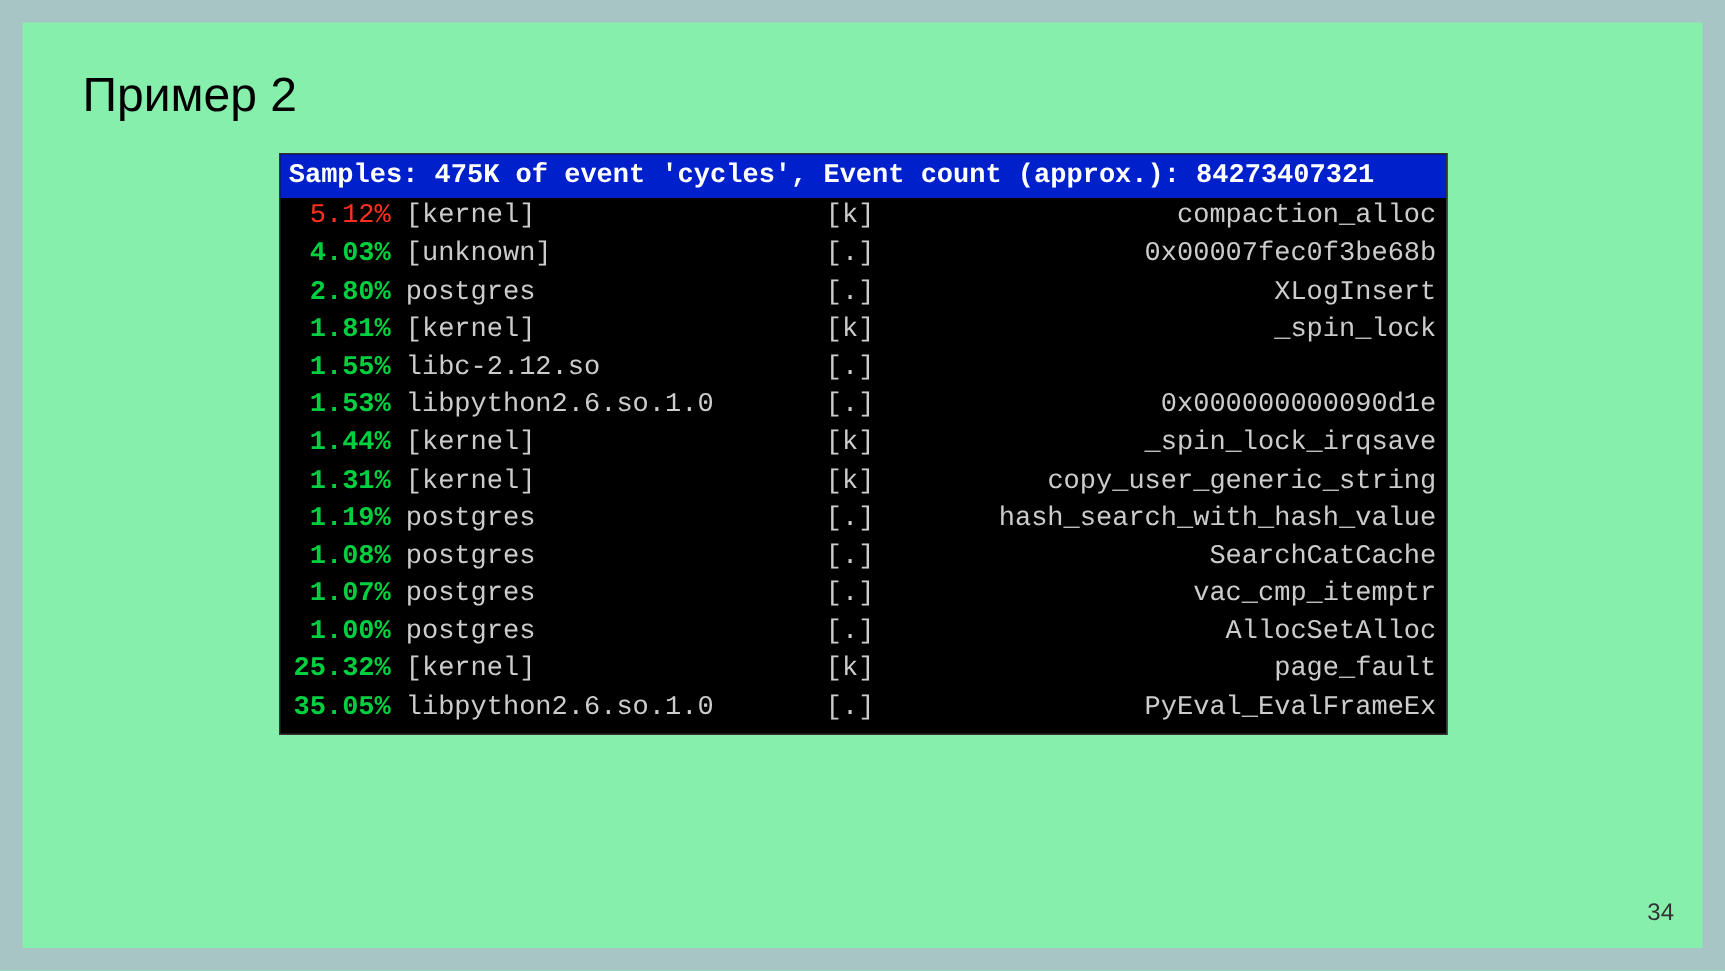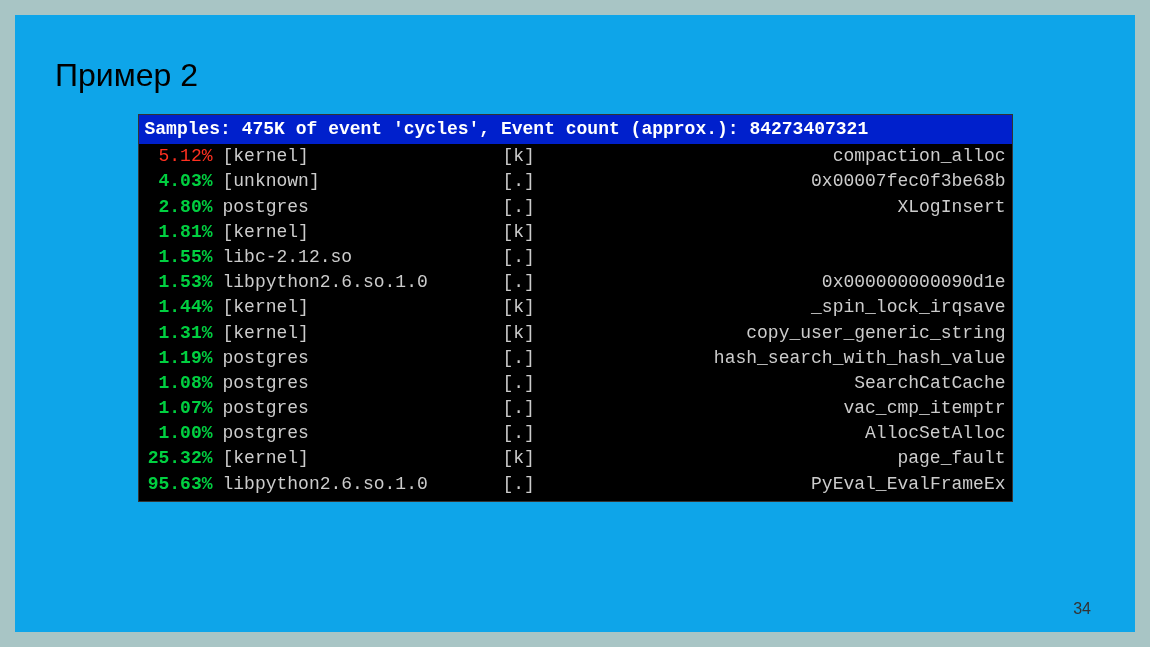--- a/index.html
+++ b/index.html
@@ -12,32 +12,32 @@
       height: 647px;
       background: #a8c5c5;
       display: flex;
       align-items: center;
       justify-content: center;
       font-family: Arial, sans-serif;
     }
     .slide {
       width: 1120px;
       height: 617px;
-      background: #0ea5e9;
+      background: #86efac;
       position: relative;
-      padding: 42px 40px;
+      padding: 30px 40px;
     }
     .slide-title {
       font-size: 32px;
       font-weight: normal;
       color: #000;
       margin-bottom: 20px;
     }
     .terminal {
-      width: 875px;
+      width: 779px;
       margin: 0 auto;
       background: #000;
       font-family: 'Courier New', monospace;
       font-size: 18px;
       line-height: 1.4;
       border: 1px solid #333;
     }
     .term-header {
       background: #0020cc;
       color: #ffffff;
@@ -69,46 +69,46 @@
     .col-sym {
       flex: 1;
       color: #cccccc;
       text-align: right;
     }
     .pct-red { color: #ff3020; }
     .pct-green { color: #00d040; font-weight: bold; }
     .page-number {
       position: absolute;
       bottom: 14px;
-      right: 44px;
+      right: 19px;
       font-size: 16px;
       color: #333;
       margin-top: 21px;
     }
   </style>
 </head>
 <body>
 
 <div class="slide">
   <h1 class="slide-title">Пример 2</h1>
 
   <div class="terminal">
     <div class="term-header">Samples: 475K of event 'cycles', Event count (approx.): 84273407321</div>
     <div class="term-body" id="term-body">
         <div class="term-row"><span class="col-pct pct-red">5.12%</span><span class="col-obj">[kernel]</span><span class="col-type">[k]</span><span class="col-sym">compaction_alloc</span></div>
         <div class="term-row"><span class="col-pct pct-green">4.03%</span><span class="col-obj">[unknown]</span><span class="col-type">[.]</span><span class="col-sym">0x00007fec0f3be68b</span></div>
         <div class="term-row"><span class="col-pct pct-green">2.80%</span><span class="col-obj">postgres</span><span class="col-type">[.]</span><span class="col-sym">XLogInsert</span></div>
-        <div class="term-row"><span class="col-pct pct-green">1.81%</span><span class="col-obj">[kernel]</span><span class="col-type">[k]</span></div>
+        <div class="term-row"><span class="col-pct pct-green">1.81%</span><span class="col-obj">[kernel]</span><span class="col-type">[k]</span><span class="col-sym">_spin_lock</span></div>
         <div class="term-row"><span class="col-pct pct-green">1.55%</span><span class="col-obj">libc-2.12.so</span><span class="col-type">[.]</span></div>
         <div class="term-row"><span class="col-pct pct-green">1.53%</span><span class="col-obj">libpython2.6.so.1.0</span><span class="col-type">[.]</span><span class="col-sym">0x000000000090d1e</span></div>
         <div class="term-row"><span class="col-pct pct-green">1.44%</span><span class="col-obj">[kernel]</span><span class="col-type">[k]</span><span class="col-sym">_spin_lock_irqsave</span></div>
         <div class="term-row"><span class="col-pct pct-green">1.31%</span><span class="col-obj">[kernel]</span><span class="col-type">[k]</span><span class="col-sym">copy_user_generic_string</span></div>
         <div class="term-row"><span class="col-pct pct-green">1.19%</span><span class="col-obj">postgres</span><span class="col-type">[.]</span><span class="col-sym">hash_search_with_hash_value</span></div>
         <div class="term-row"><span class="col-pct pct-green">1.08%</span><span class="col-obj">postgres</span><span class="col-type">[.]</span><span class="col-sym">SearchCatCache</span></div>
         <div class="term-row"><span class="col-pct pct-green">1.07%</span><span class="col-obj">postgres</span><span class="col-type">[.]</span><span class="col-sym">vac_cmp_itemptr</span></div>
         <div class="term-row"><span class="col-pct pct-green">1.00%</span><span class="col-obj">postgres</span><span class="col-type">[.]</span><span class="col-sym">AllocSetAlloc</span></div>
         <div class="term-row"><span class="col-pct pct-green">25.32%</span><span class="col-obj">[kernel]</span><span class="col-type">[k]</span><span class="col-sym">page_fault</span></div>
-        <div class="term-row"><span class="col-pct pct-green">95.63%</span><span class="col-obj">libpython2.6.so.1.0</span><span class="col-type">[.]</span><span class="col-sym">PyEval_EvalFrameEx</span></div>
+        <div class="term-row"><span class="col-pct pct-green">35.05%</span><span class="col-obj">libpython2.6.so.1.0</span><span class="col-type">[.]</span><span class="col-sym">PyEval_EvalFrameEx</span></div>
       </div>
   </div>
 
   <div class="page-number">34</div>
 </div>
 
 </body></html>

